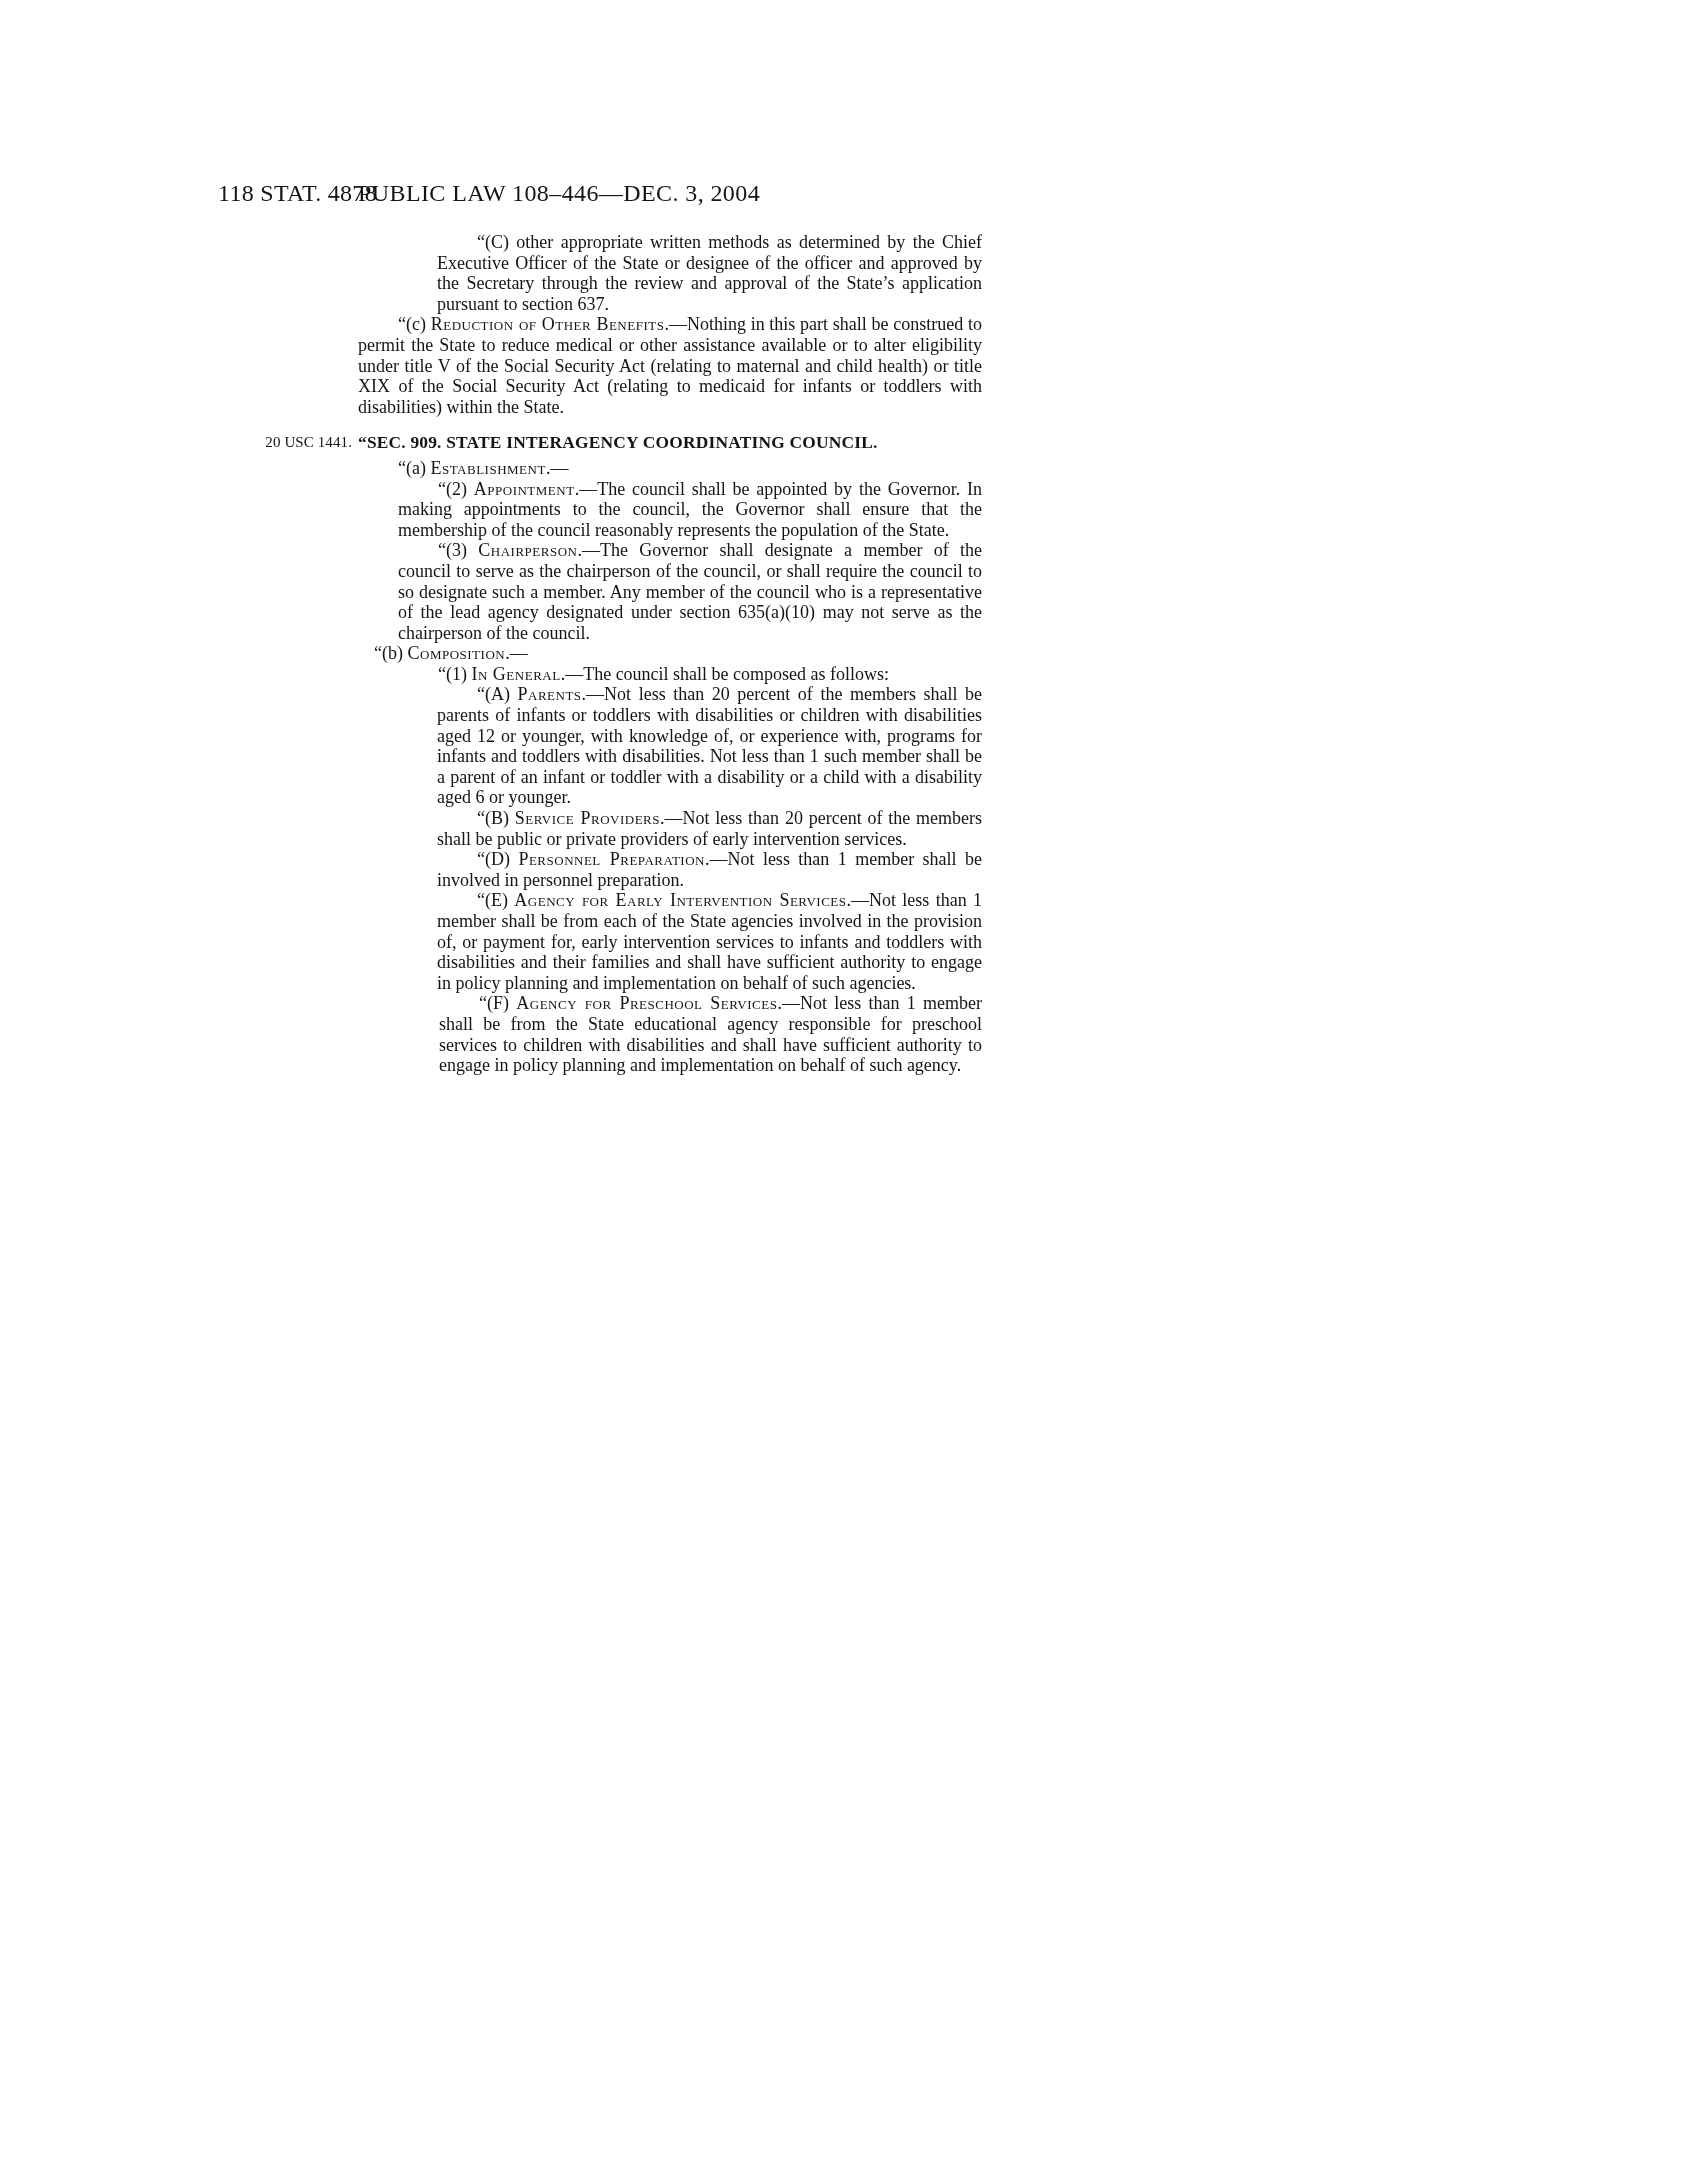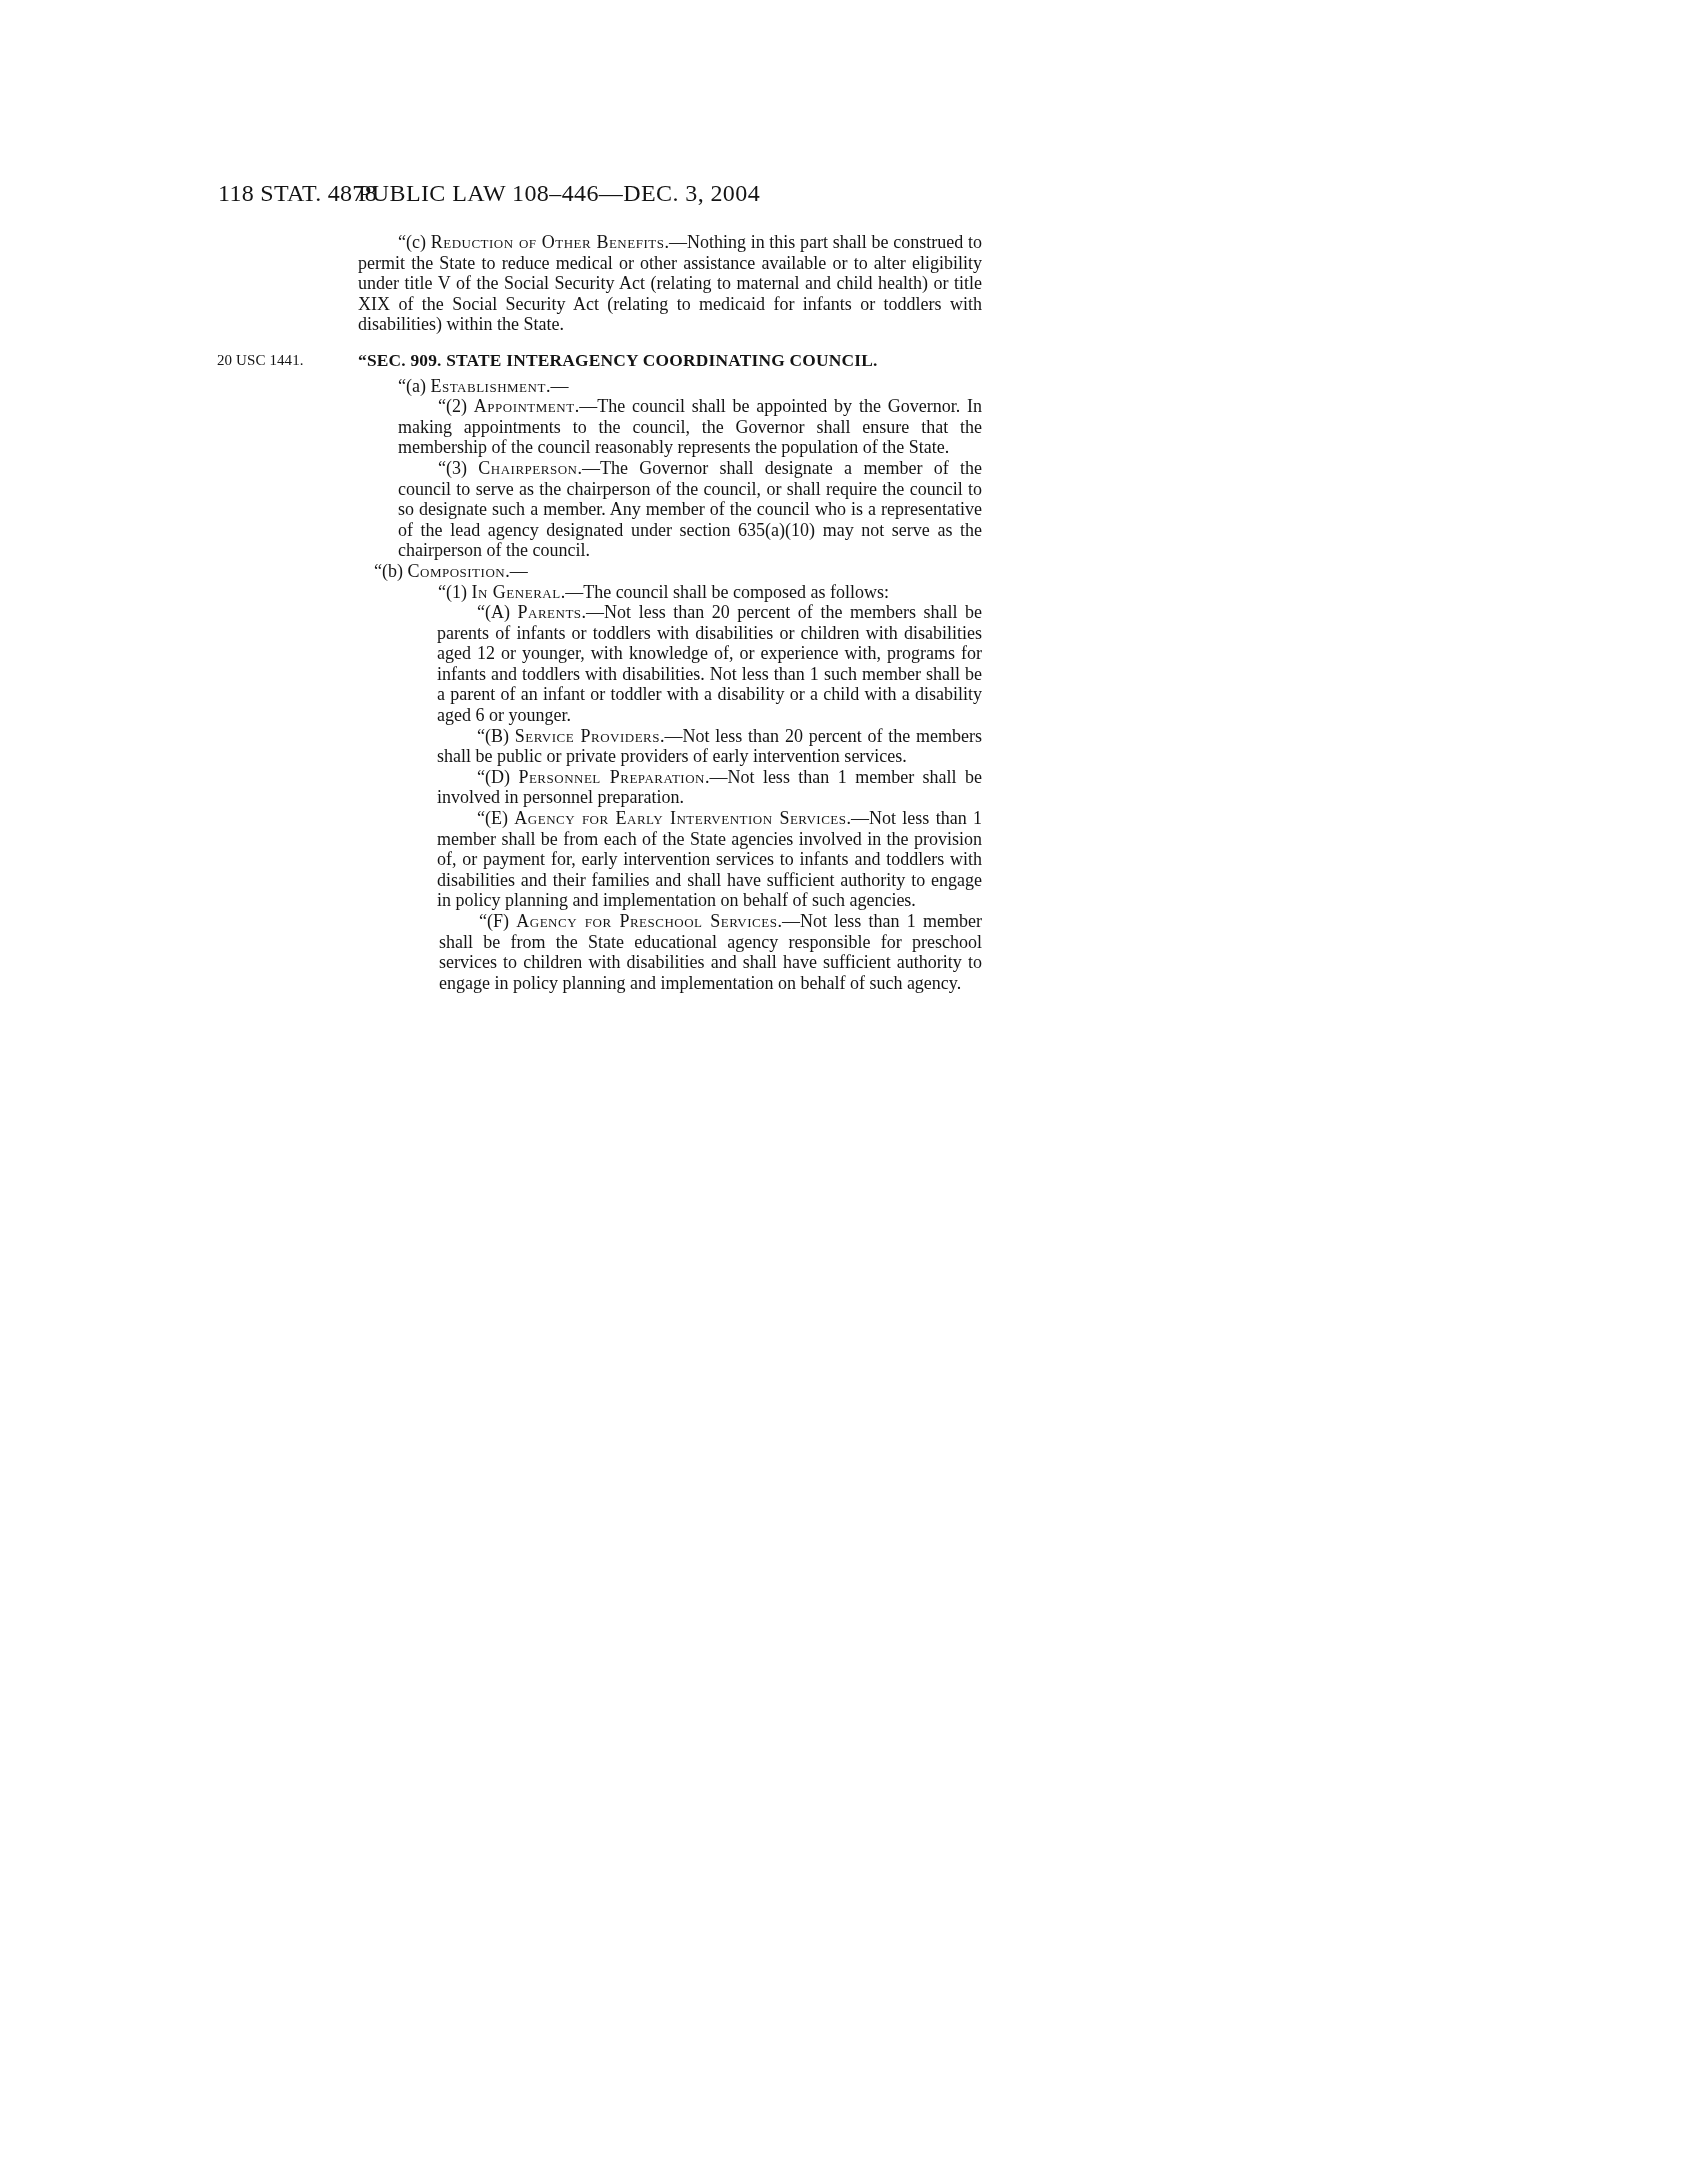--- a/index.html
+++ b/index.html
@@ -61,32 +61,33 @@
   .margin-note {
     position: absolute;
     left: -141px;
     top: 2px;
     width: 135px;
     font-weight: normal;
     font-variant: normal;
     font-size: 15px;
     letter-spacing: 0.1px;
     line-height: 17px;
-    text-align: left;
+    text-align: right;
     text-indent: 0;
     white-space: nowrap;
   }
 </style>
 </head>
 <body>
 
 <div class="page">
   <div class="stat-label">118 STAT. 4878</div>
   <div class="law-header">PUBLIC LAW 108–446—DEC. 3, 2004</div>
   <div class="body-col">
+      <p class="para" style="margin-left: 79px; text-indent: 40px;"><span>“(C) other appropriate written methods as determined by the Chief Executive Officer of the State or designee of the officer and approved by the Secretary through the review and approval of the State’s application pursuant to section 637.</span></p>
       <p class="para" style="margin-left: 0px; text-indent: 40px;"><span>“(c) </span><span class="sc">Reduction of Other Benefits</span><span>.—Nothing in this part shall be construed to permit the State to reduce medical or other assistance available or to alter eligibility under title V of the Social Security Act (relating to maternal and child health) or title XIX of the Social Security Act (relating to medicaid for infants or toddlers with disabilities) within the State.</span></p>
       <p class="para heading" style="margin-left: 0px; text-indent: 0px;"><span class="margin-note">20 USC 1441.</span><span class="b">“SEC. 909. STATE INTERAGENCY COORDINATING COUNCIL.</span></p>
       <p class="para" style="margin-left: 0px; text-indent: 40px;"><span>“(a) </span><span class="sc">Establishment</span><span>.—</span></p>
       <p class="para" style="margin-left: 40px; text-indent: 40px;"><span>“(2) </span><span class="sc">Appointment</span><span>.—The council shall be appointed by the Governor. In making appointments to the council, the Governor shall ensure that the membership of the council reasonably represents the population of the State.</span></p>
       <p class="para" style="margin-left: 40px; text-indent: 40px;"><span>“(3) </span><span class="sc">Chairperson</span><span>.—The Governor shall designate a member of the council to serve as the chairperson of the council, or shall require the council to so designate such a member. Any member of the council who is a representative of the lead agency designated under section 635(a)(10) may not serve as the chairperson of the council.</span></p>
       <p class="para" style="margin-left: 16px; text-indent: 0px;"><span>“(b) </span><span class="sc">Composition</span><span>.—</span></p>
       <p class="para" style="margin-left: 40px; text-indent: 40px;"><span>“(1) </span><span class="sc">In General</span><span>.—The council shall be composed as follows:</span></p>
       <p class="para" style="margin-left: 79px; text-indent: 40px;"><span>“(A) </span><span class="sc">Parents</span><span>.—Not less than 20 percent of the members shall be parents of infants or toddlers with disabilities or children with disabilities aged 12 or younger, with knowledge of, or experience with, programs for infants and toddlers with disabilities. Not less than 1 such member shall be a parent of an infant or toddler with a disability or a child with a disability aged 6 or younger.</span></p>
       <p class="para" style="margin-left: 79px; text-indent: 40px;"><span>“(B) </span><span class="sc">Service Providers</span><span>.—Not less than 20 percent of the members shall be public or private providers of early intervention services.</span></p>
       <p class="para" style="margin-left: 79px; text-indent: 40px;"><span>“(D) </span><span class="sc">Personnel Preparation</span><span>.—Not less than 1 member shall be involved in personnel preparation.</span></p>

